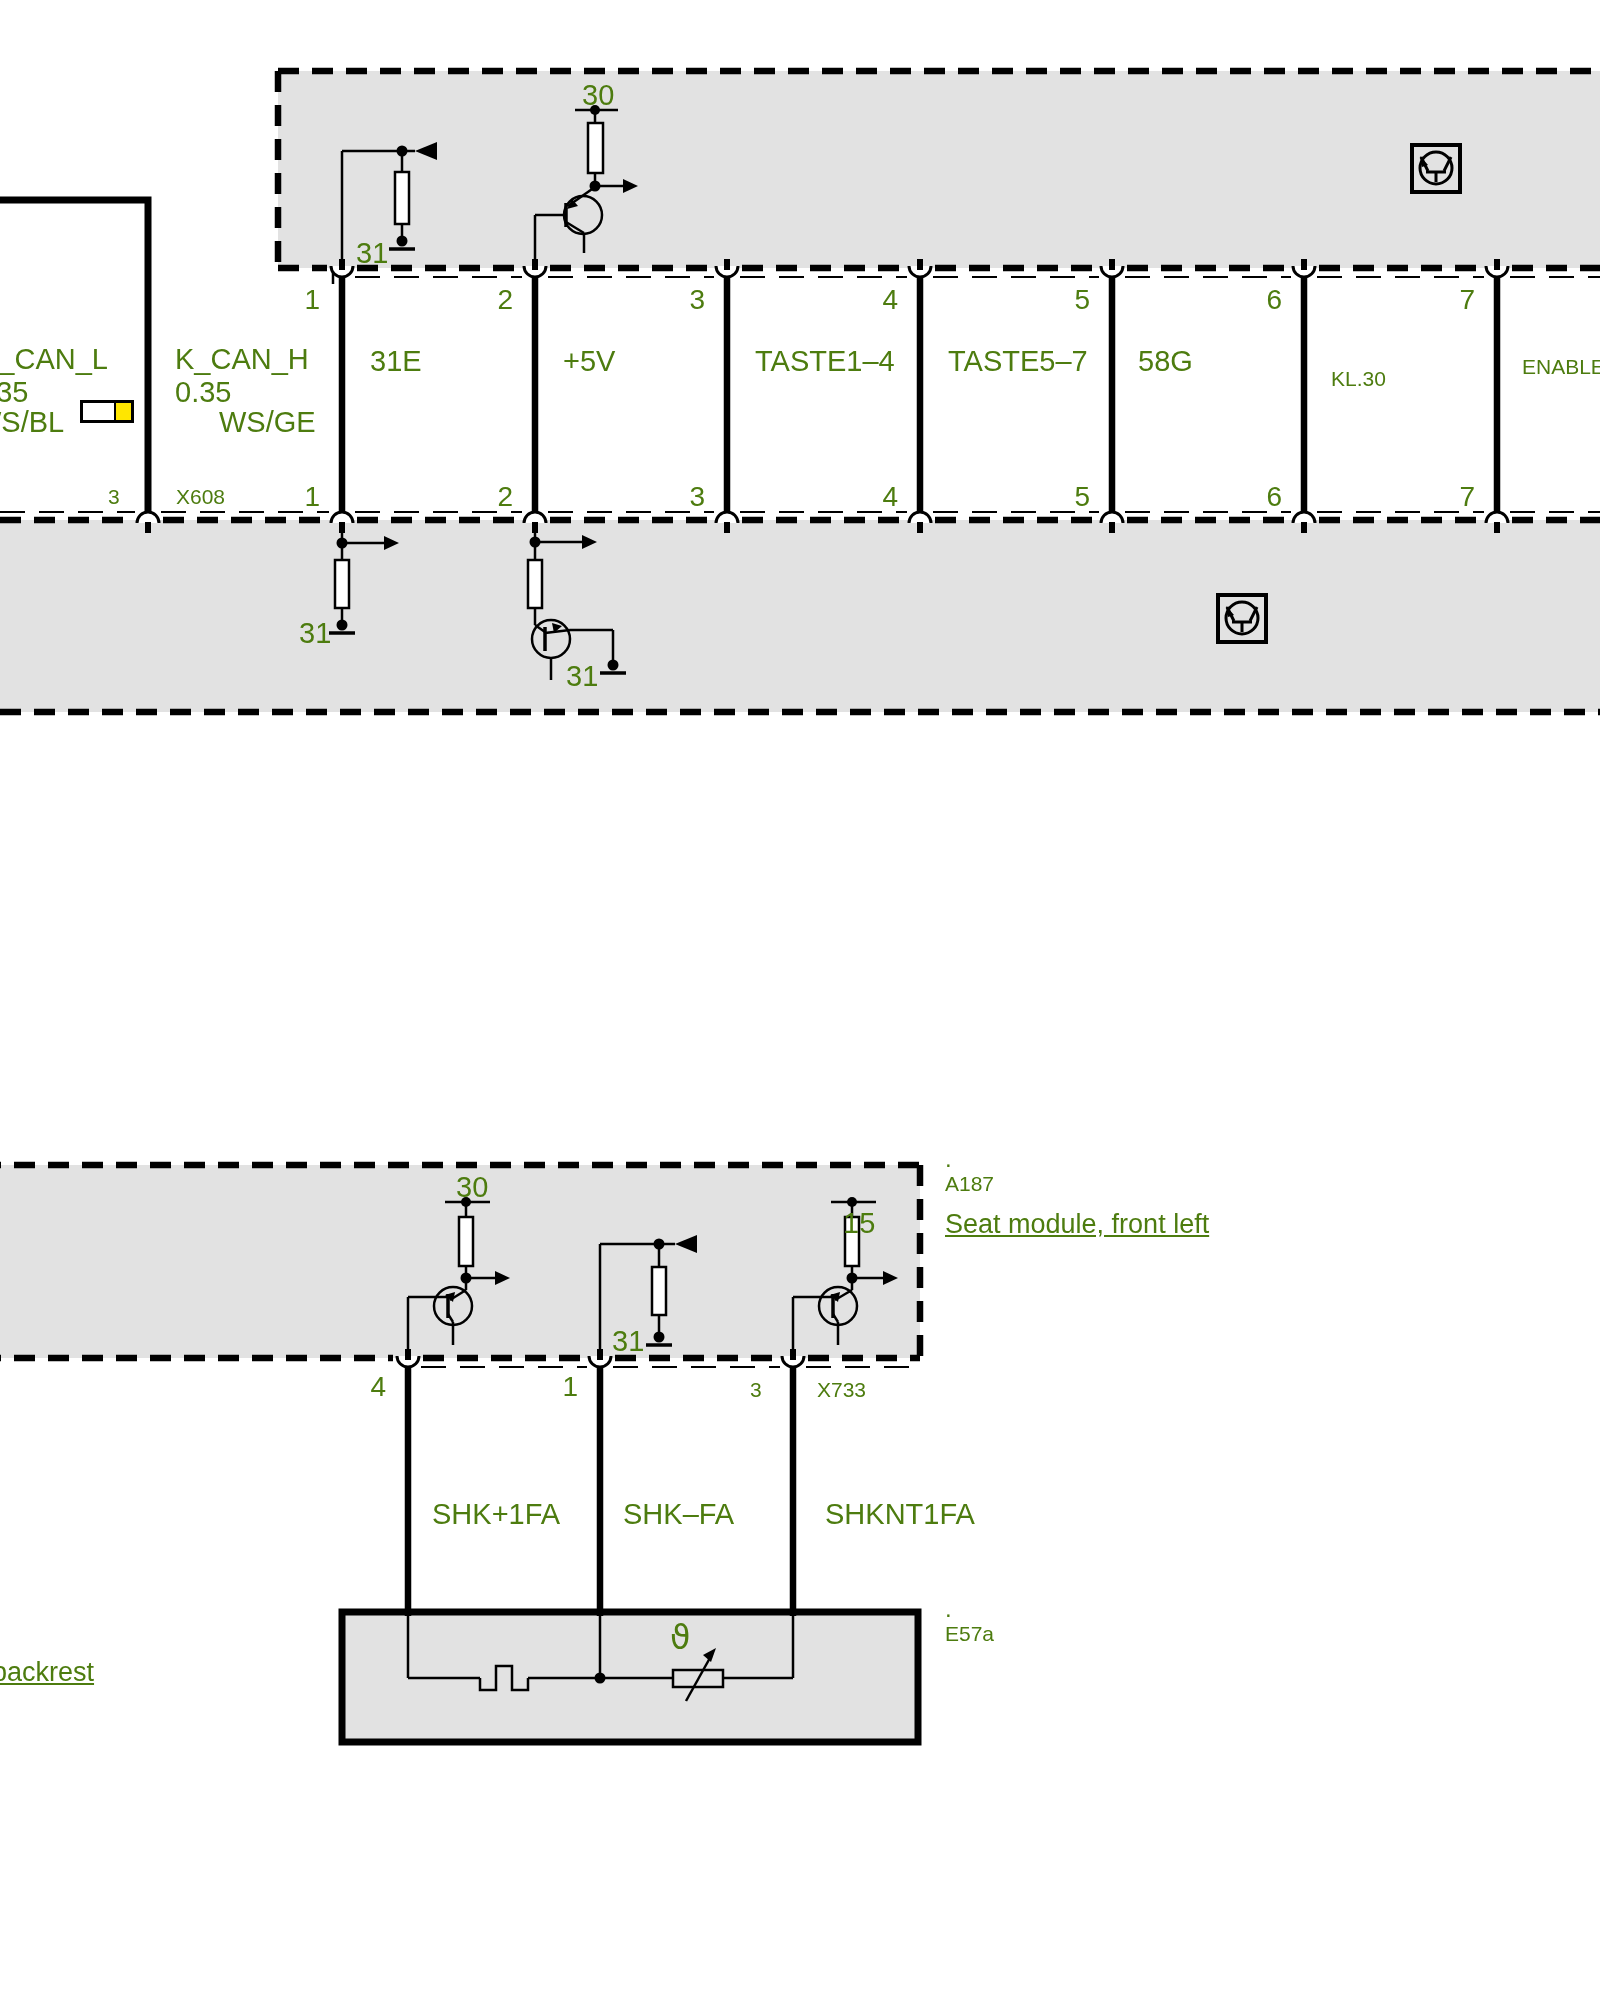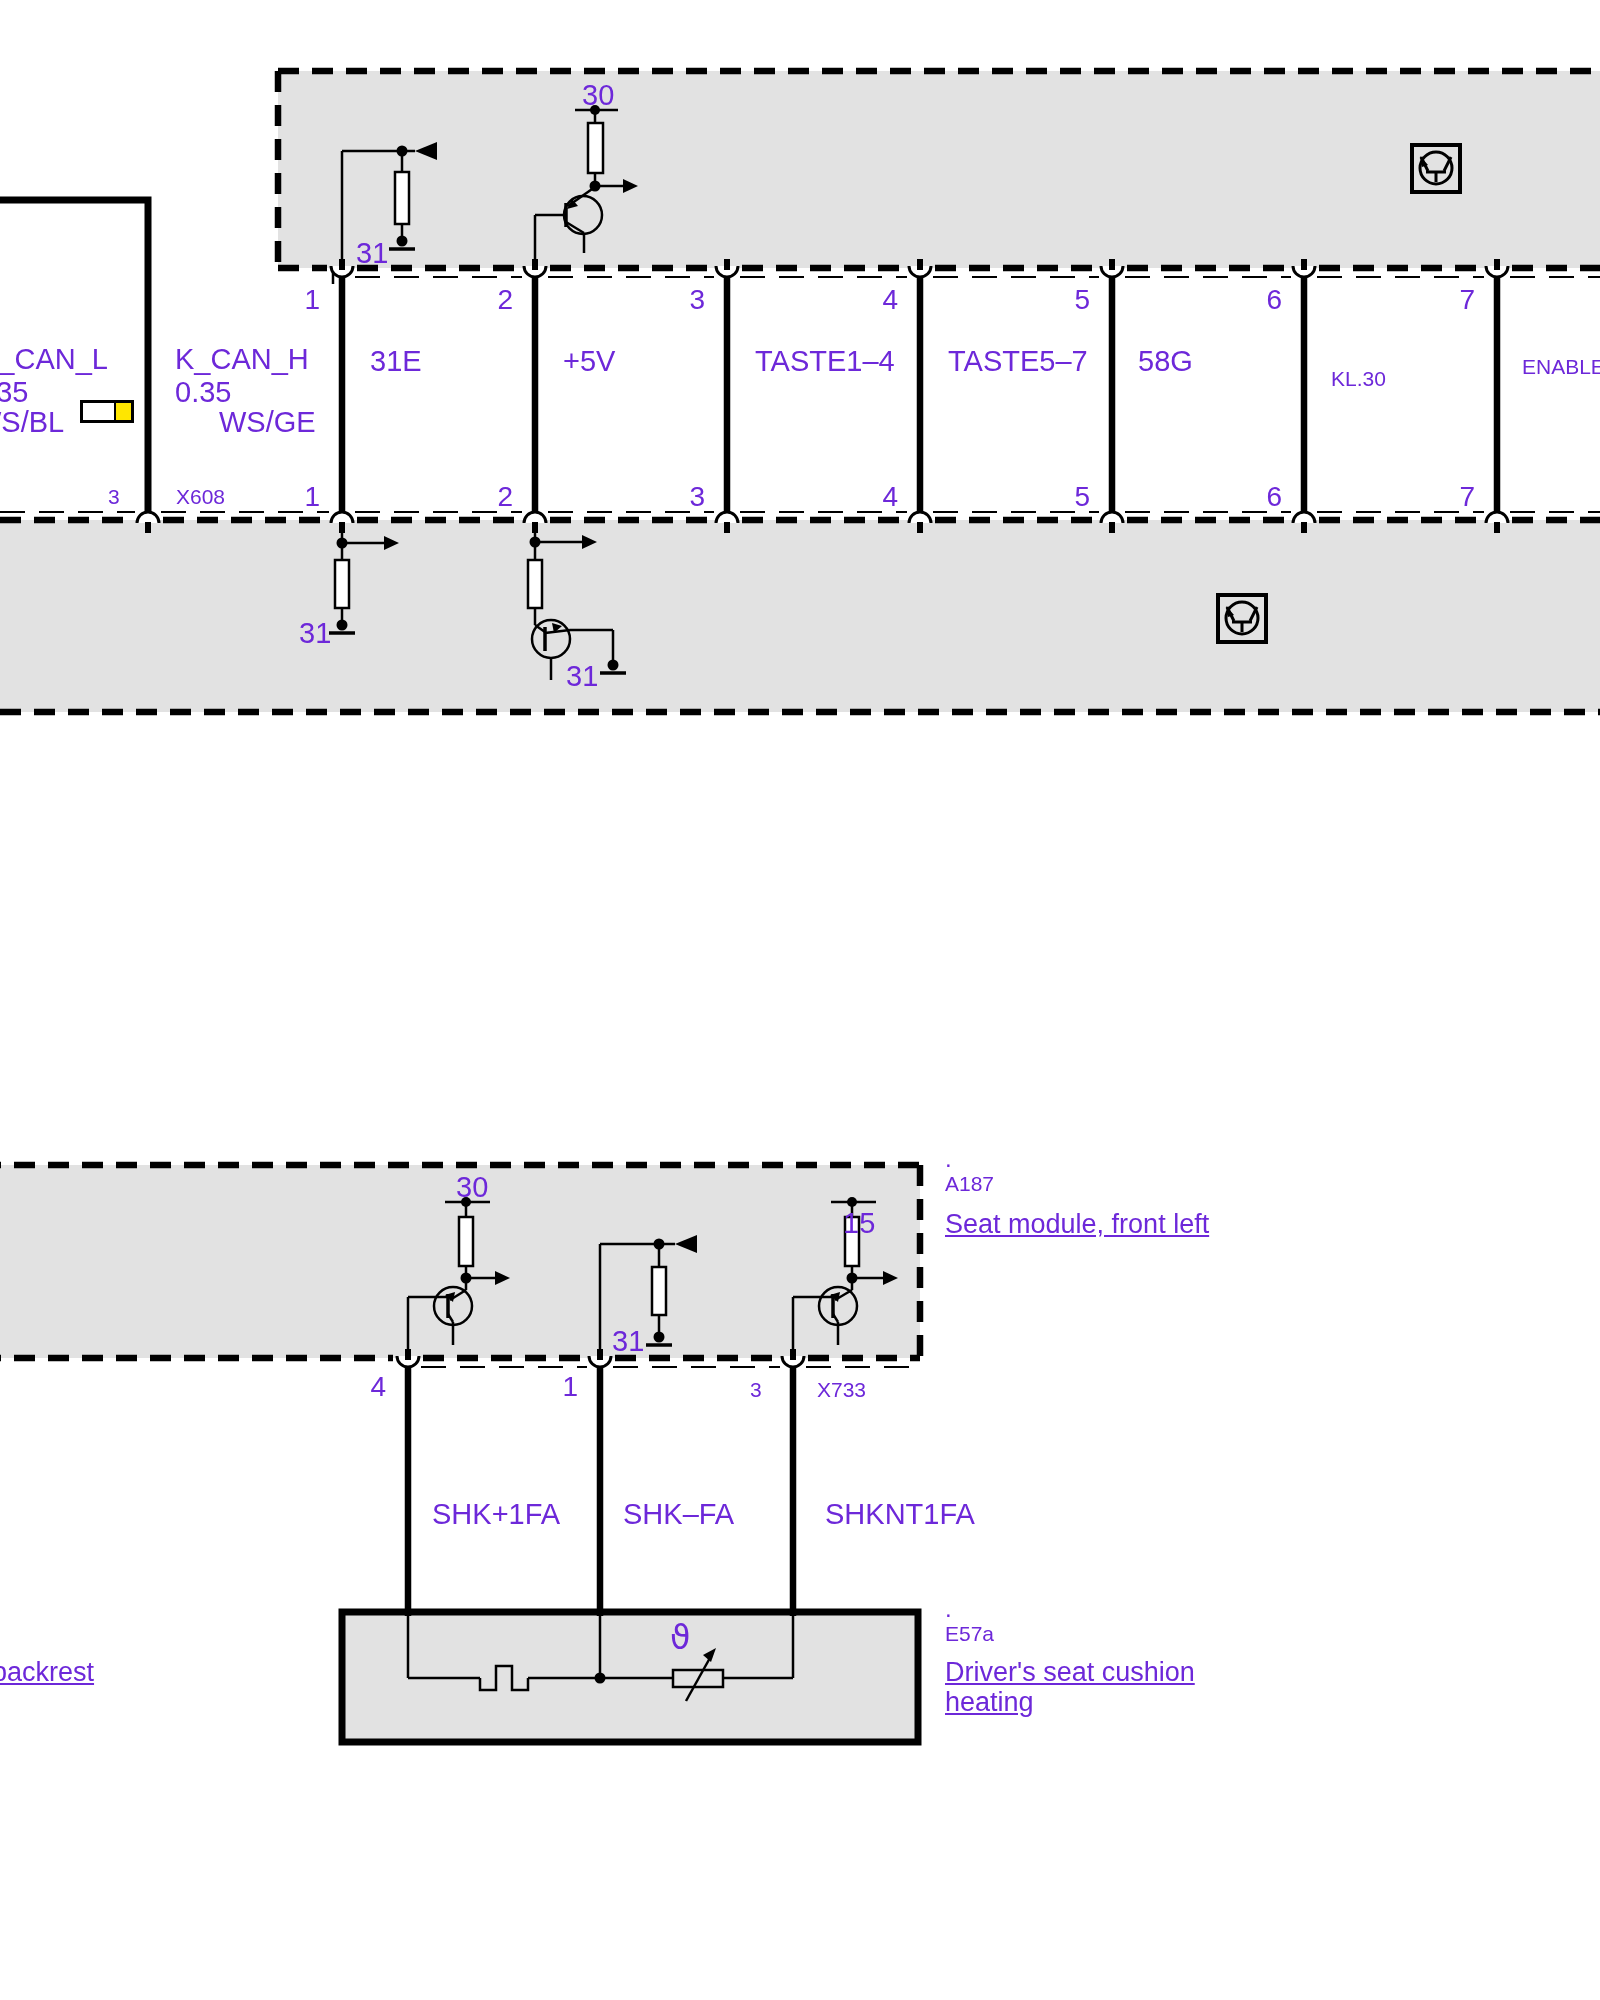--- a/index.html
+++ b/index.html
@@ -1,20 +1,20 @@
 <!DOCTYPE html>
 <html style="--module-fill: #e2e2e2; --swatch-yellow: #ffe600;"><head>
 <meta charset="utf-8">
 <style>
   :root { --module-fill:#e2e2e2; --swatch-yellow:#ffe600; }
   html,body { margin:0; padding:0; background:#fff; }
   #page { position:relative; width:1600px; height:2000px; background:#fff; overflow:hidden;
           font-family:"Liberation Sans", sans-serif; color:#000; }
   #gfx { position:absolute; left:0; top:0; z-index:1; }
-  .label { position:absolute; z-index:2; white-space:nowrap; color:#6d28d9; line-height:1.1; }
+  .label { position:absolute; z-index:2; white-space:nowrap; color:#4d7c0f; line-height:1.1; }
   .t29 { font-size:29px; }
   .t28 { font-size:28px; }
   .t27 { font-size:27px;text-decoration:underline; }
   .t24 { font-size:24px; }
   .t21 { font-size:21px; }
   .t33 { font-size:33px; font-family:"DejaVu Sans", sans-serif; }
   .pin { width:44px; text-align:right; }
   .fill-gray { fill:var(--module-fill); }
   .dashT { stroke:#000; stroke-width:6.5; stroke-dasharray:21 13; fill:none; }
   .dashS { stroke:#000; stroke-width:2;   stroke-dasharray:25 14; fill:none; }
@@ -329,17 +329,16 @@
 <div class="label t28 pin" style="left:534px; top:1372px;">1</div>
 <div class="label t21" style="left:750px; top:1378px;">3</div>
 <div class="label t21" style="left:817px; top:1378px;">X733</div>
 
 <div class="label t29" style="left:432px; top:1499px;">SHK+1FA</div>
 <div class="label t29" style="left:623px; top:1499px;">SHK–FA</div>
 <div class="label t29" style="left:825px; top:1499px;">SHKNT1FA</div>
 
 <div class="label t24" style="left:945px; top:1596px;">.</div>
 <div class="label t21" style="left:945px; top:1622px;">E57a</div>
-<div class="label t27" style="left:945px; top:1658px; white-space:normal; width:250px;">Driver's seat cushion heating</div>
 <div class="label t33" style="left:670px; top:1620px;">ϑ</div>
 <div class="label t27" style="left:-8px; top:1658px;">backrest</div>
 
 </div>
 
 </body></html>

